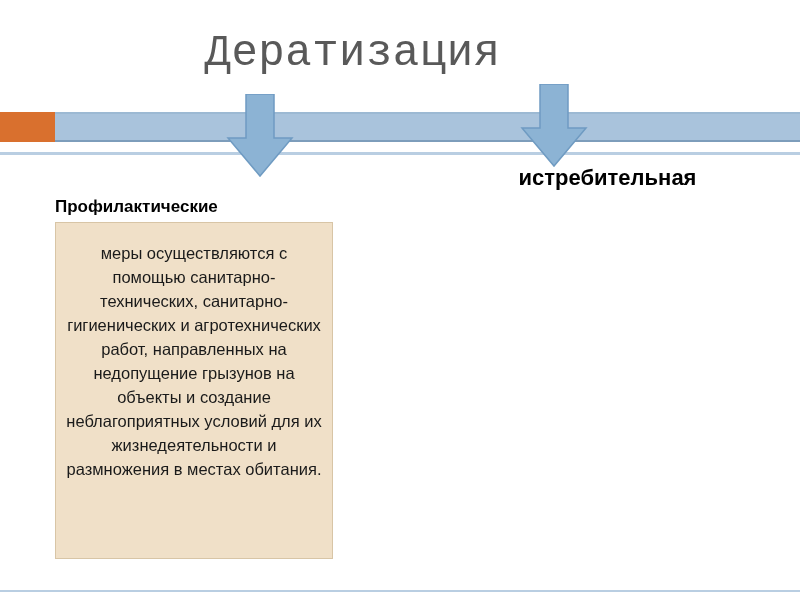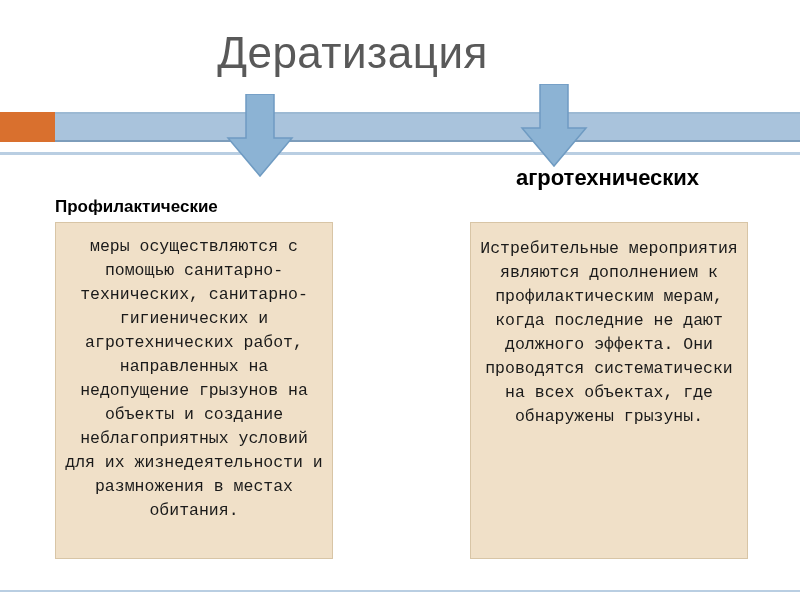--- a/index.html
+++ b/index.html
@@ -26,21 +26,21 @@
   
   .title {
     position: absolute;
     top: 26px;
     left: 0;
     width: 705px;
     text-align: center;
     font-size: 44px;
     line-height: 54px;
     color: #595959;
-    font-family: Liberation Sans, sans-serif;
+    font-family: Liberation Mono, monospace;
     letter-spacing: 0.5px;
     white-space: nowrap;
   }
   .band-line-top {
     position: absolute;
     left: 0;
     top: 112px;
     width: 800px;
     height: 2px;
     background: #9cb9d3;
@@ -116,22 +116,22 @@
   }
 
   .textbox {
     background: #f0e0c8;
     border: 1px solid #d8c5a6;
     box-sizing: border-box;
     font-size: 16.5px;
     line-height: 24px;
     color: #1a1a1a;
     text-align: center;
-    padding: 12px 8px 10px 8px;
-    font-family: Liberation Mono, monospace;
+    padding: 18px 8px 10px 8px;
+    font-family: Liberation Sans, sans-serif;
   }
 
   .textbox-left {
     position: absolute;
     left: 55px;
     top: 222px;
     width: 278px;
     height: 337px;
   }
   .textbox-right {
@@ -171,22 +171,21 @@
 
   <svg class="arrow" style="left:516px; top:84px;" width="80" height="86" viewBox="0 0 80 86">
     <polygon points="24,0 52,0 52,44 70,44 38,82 6,44 24,44" fill="#8cb3d4" stroke="#6f9bc2" stroke-width="1.5"></polygon>
   </svg>
 
   <div class="col-left">
     <div class="heading">Профилактические</div>
   </div>
 
   <div class="col-right">
-    <div class="heading-right">агротехнических</div>
+    <div class="heading-right">истребительная</div>
   </div>
 
   <div class="textbox textbox-left">меры осуществляются с помощью санитарно-технических, санитарно-гигиенических и агротехнических работ, направленных на недопущение грызунов на объекты и создание неблагоприятных условий для их жизнедеятельности и размножения в местах обитания.</div>
 
-  <div class="textbox textbox-right">Истребительные мероприятия являются дополнением к профилактическим мерам, когда последние не дают должного эффекта. Они проводятся систематически на всех объектах, где обнаружены грызуны.</div>
 
   <div class="bottom-line"></div>
 
 </div>
 
 </body></html>

